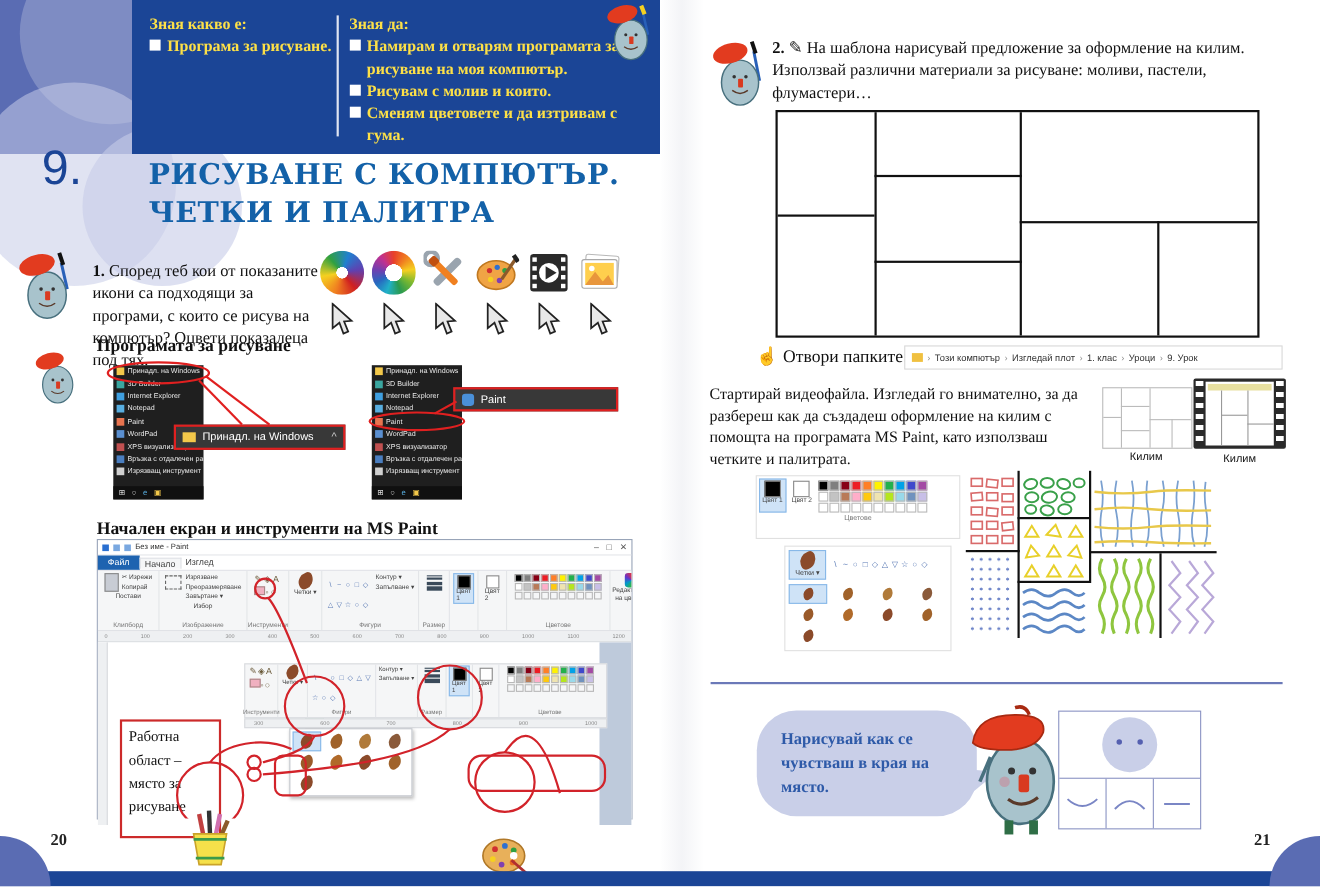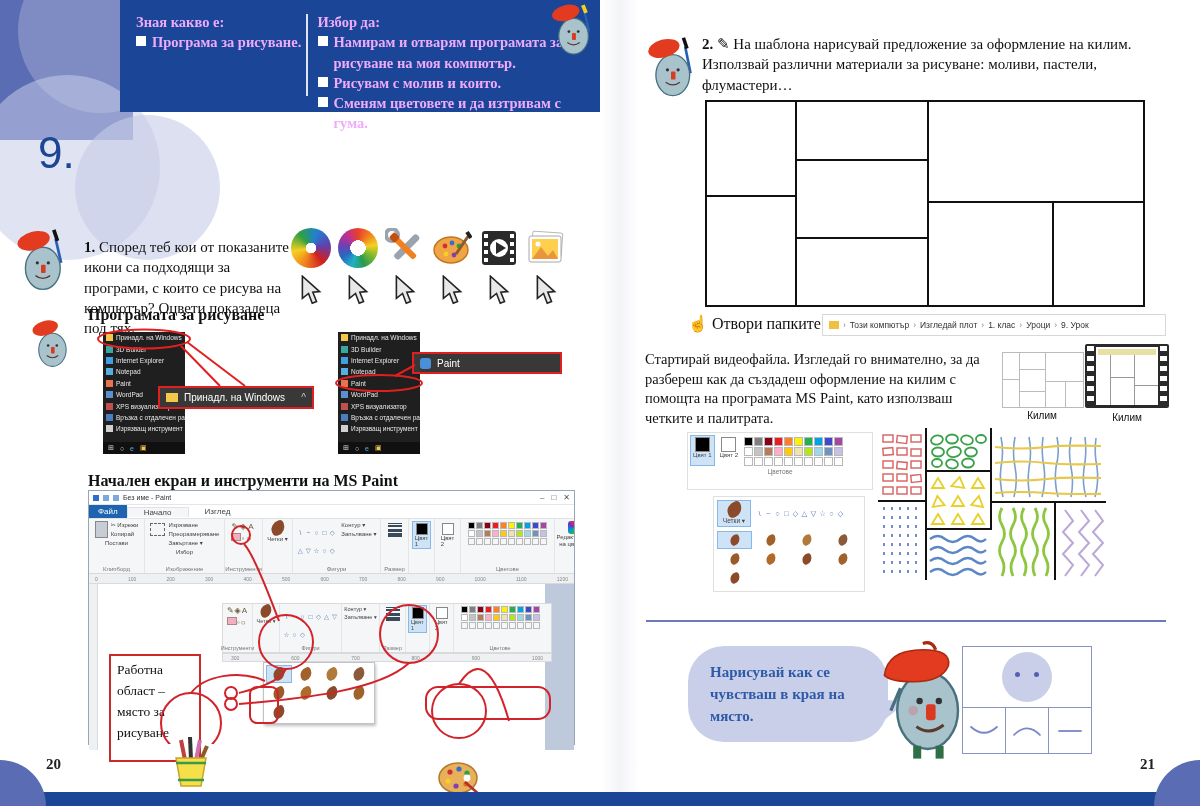--- a/index.html
+++ b/index.html
@@ -10,21 +10,21 @@
   
   .deco-rect{left:0;top:0;width:133px;height:140px;background:#5a6cb3}
   .deco-c{border-radius:50%}
   .footer-bar{left:0;top:792px;width:1200px;height:14px;background:#1b4596}
   .corner{width:46px;height:46px;background:#5a6cb3;bottom:0}
   .corner.l{left:0;border-top-right-radius:100%}
   .corner.r{right:0;border-top-left-radius:100%}
   .pagenum{font-weight:bold;font-size:15px;color:#222}
 
   
-  .know-box{left:120px;top:0;width:480px;height:112px;background:#1b4596;color:#f0abfc;
+  .know-box{left:120px;top:0;width:480px;height:140px;background:#1b4596;color:#fde047;
             display:flex;box-sizing:border-box;padding:12px 10px 10px 16px}
   .kb-col{font-weight:bold;font-size:14.5px;line-height:1.4}
   .kb-left{width:168px}
   .kb-sep{width:1.5px;background:#dfe4f2;margin:2px 10px 6px 2px}
   .kb-right{width:250px}
   .kb-item{display:flex;gap:6px;align-items:flex-start}
   .kb-check{flex:0 0 10px;width:10px;height:10px;background:#fff;margin-top:4px}
 
   
   .lesson-num{left:38px;top:128px;font-family:"Liberation Sans",sans-serif;
@@ -59,21 +59,21 @@
 
   
   .pwin{left:88px;top:490px;width:487px;height:255px;background:#fff;border:1px solid #98a4b8;
         font-family:"Liberation Sans",sans-serif;box-sizing:border-box}
   .p-title{height:13px;display:flex;align-items:center;gap:4px;padding:0 4px;font-size:7px;
            border-bottom:1px solid #e4e6ea;color:#333}
   .p-qat{width:6px;height:6px;background:#2a6fd0}
   .p-ctl{margin-left:auto;display:flex;gap:7px;color:#555;font-size:8px}
   .p-tabs{height:13px;display:flex;align-items:center;font-size:8px;border-bottom:1px solid #e0e2e6}
   .p-tab-file{background:#1e63b0;color:#fff;padding:0 9px;height:13px;display:flex;align-items:center}
-  .p-tab{padding:0 16px;color:#444}
+  .p-tab{padding:0 4px;color:#444}
   .p-tab.on{background:#f5f6f7;border:1px solid #e0e2e6;border-bottom:none}
   .ribbon{height:54px;background:#f5f6f7;display:flex;border-bottom:1px solid #d8dade;overflow:hidden}
   .grp{display:flex;flex-direction:column;align-items:center;border-right:1px solid #e3e5e8;
        padding:2px 3px 0;box-sizing:border-box;flex:0 0 auto}
   .grp-lab{font-size:6px;color:#777;margin-top:auto;padding-bottom:1px;white-space:nowrap}
   .mini{font-size:6px;color:#444;line-height:1.5;white-space:nowrap}
   .swatch{width:7px;height:7px;display:inline-block;margin:0.5px;border:0.5px solid #b8b8b8;box-sizing:border-box}
   .palrow{line-height:0;white-space:nowrap}
   .cbtn{display:flex;flex-direction:column;align-items:center;font-size:6px;color:#444;
         border:1px solid transparent;padding:1px 2px}
@@ -153,21 +153,21 @@
       <div>Зная какво е:</div>
       <div>
           <div class="kb-item">
           <span class="kb-check"></span>
           <span>Програма за рисуване.</span>
         </div>
         </div>
     </div>
     <div class="kb-sep"></div>
     <div class="kb-col kb-right">
-      <div>Избор да:</div>
+      <div>Зная да:</div>
       <div>
           <div class="kb-item">
           <span class="kb-check"></span>
           <span>Намирам и отварям програмата за рисуване на моя компютър.</span>
         </div>
           <div class="kb-item">
           <span class="kb-check"></span>
           <span>Рисувам с молив и които.</span>
         </div>
           <div class="kb-item">
@@ -182,20 +182,24 @@
       <ellipse cx="32" cy="44" rx="19" ry="23" fill="#a8c3cc" stroke="#48707e" stroke-width="1.5"></ellipse>
       <ellipse cx="22" cy="14" rx="18" ry="10" fill="#e23b1f" transform="rotate(-15 22 14)"></ellipse>
       <circle cx="26" cy="38" r="1.8" fill="#333"></circle>
         <circle cx="38" cy="38" r="1.8" fill="#333"></circle>
       <rect x="30" y="40" width="5" height="9" rx="1" fill="#d93a20"></rect>
       <path d="M24 52 Q32 58 40 52" stroke="#5a3a2a" stroke-width="1.5" fill="none"></path>
     </svg>
   </div>
 
   <div class="abs lesson-num">9.</div>
+  <div class="abs lesson-title">
+    <div>РИСУВАНЕ С КОМПЮТЪР.</div>
+    <div>ЧЕТКИ И ПАЛИТРА</div>
+  </div>
 
   <svg class="abs" style="left:10px;top:228px" width="62" height="66" viewBox="0 0 60 72">
     <line x1="46" y1="12" x2="52" y2="38" stroke="#2860b8" stroke-width="3"></line>
     <path d="M44 2 L48 14" stroke="#111" stroke-width="4"></path>
     <ellipse cx="32" cy="44" rx="19" ry="23" fill="#a8c3cc" stroke="#48707e" stroke-width="1.5"></ellipse>
     <ellipse cx="22" cy="14" rx="18" ry="10" fill="#e23b1f" transform="rotate(-15 22 14)"></ellipse>
     <circle cx="26" cy="38" r="1.8" fill="#333"></circle>
       <circle cx="38" cy="38" r="1.8" fill="#333"></circle>
     <rect x="30" y="40" width="5" height="9" rx="1" fill="#d93a20"></rect>
     <path d="M24 52 Q32 58 40 52" stroke="#5a3a2a" stroke-width="1.5" fill="none"></path>

